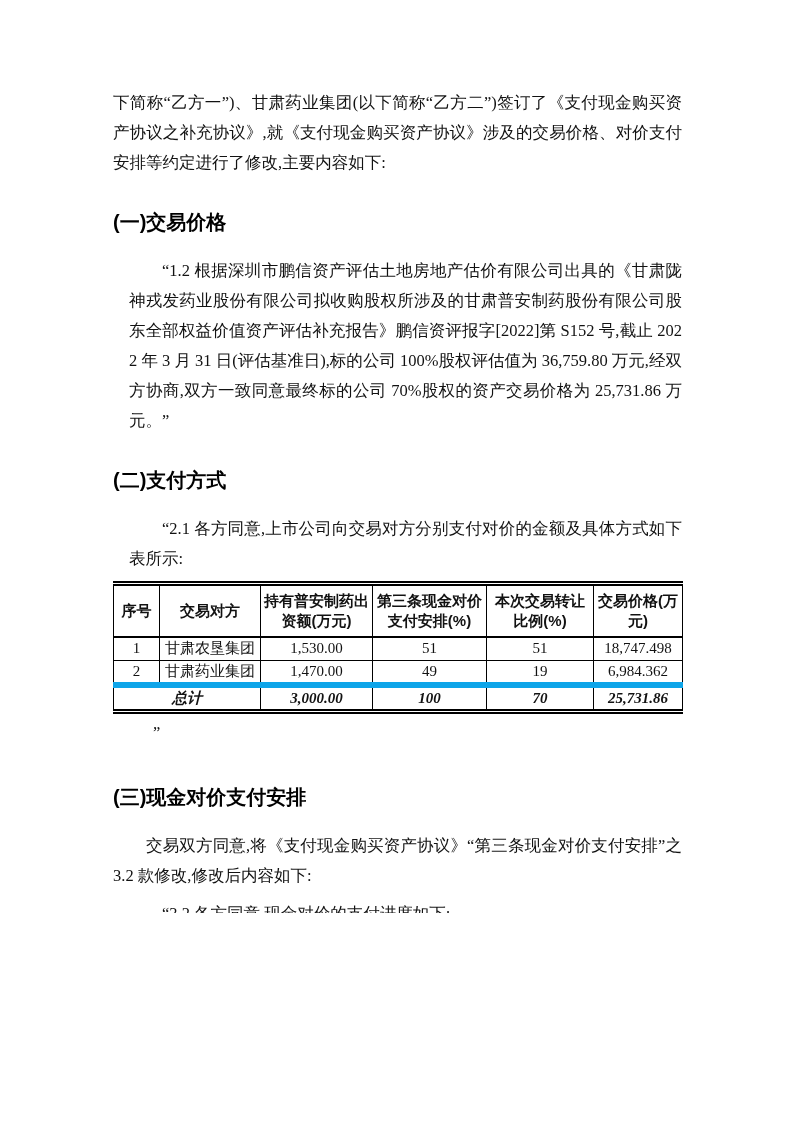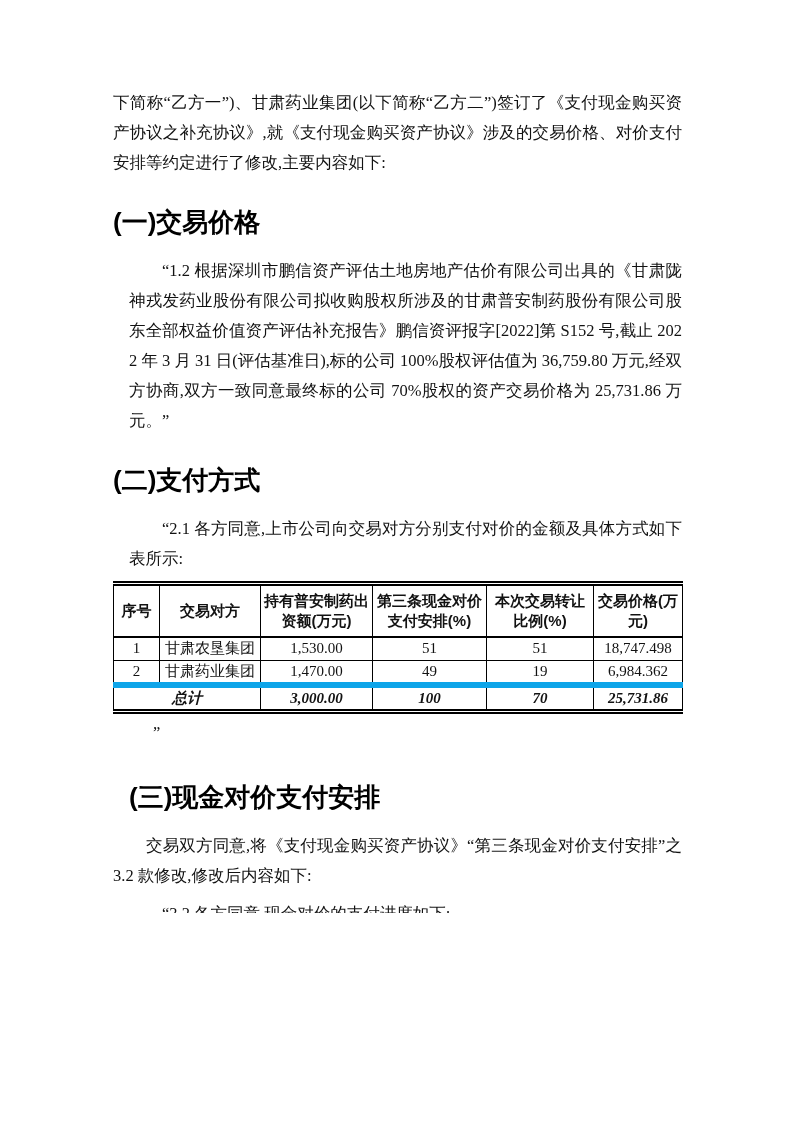--- a/index.html
+++ b/index.html
@@ -24,26 +24,26 @@
     line-height: 30px;
     text-align: justify;
     text-justify: inter-ideograph;
     word-break: break-all;
   }
   p.indent { text-indent: 33px; }
   p.quote-para { margin-top: 8px; margin-left: 16px; }
   h2.sec {
     margin: 31px 0 21px 0;
     font-family: "Liberation Sans", "DejaVu Sans", sans-serif;
-    font-size: 26px;
+    font-size: 20px;
     line-height: 26px;
     font-weight: bold;
     color: #000;
   }
-  h2.sec3 { margin-top: 36px; margin-left: 16px; }
+  h2.sec3 { margin-top: 36px; }
   table.deal {
     width: 100%;
     margin-top: 7px;
     border-collapse: collapse;
     border-top: 5px double #000;
     border-bottom: 5px double #000;
     border-left: 1px solid #000;
     border-right: 1px solid #000;
     table-layout: fixed;
   }

